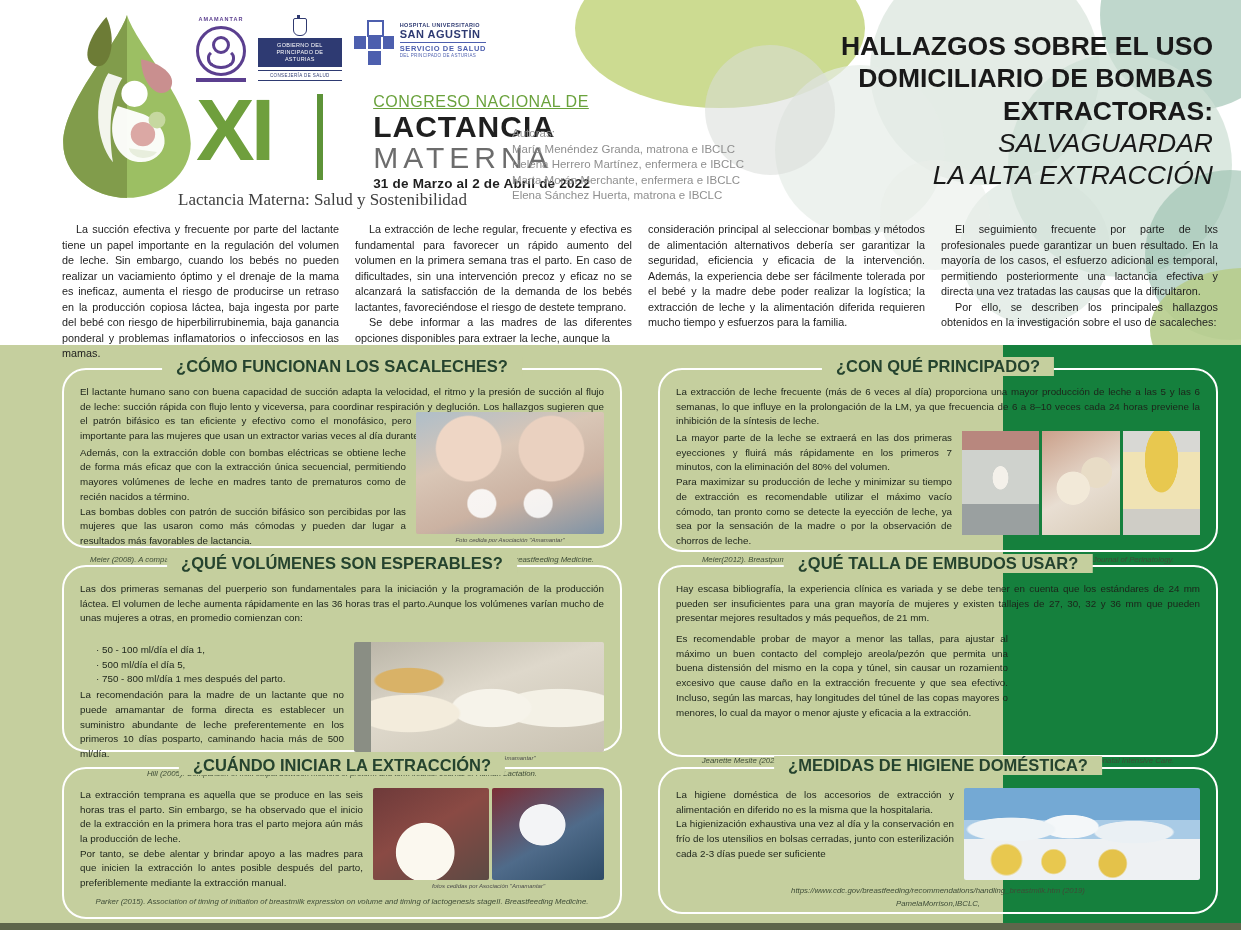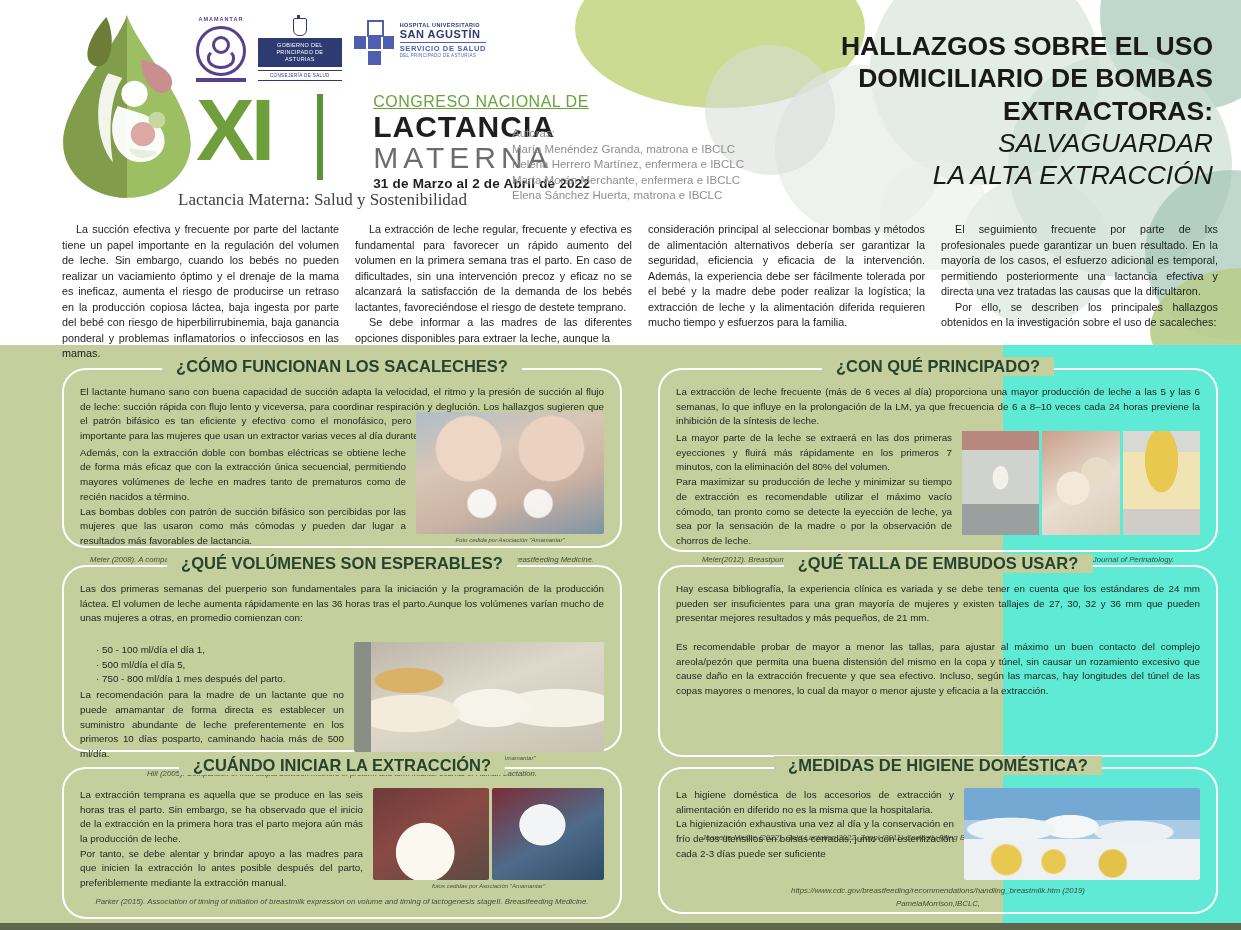--- a/index.html
+++ b/index.html
@@ -1,17 +1,17 @@
 <!DOCTYPE html>
 <html><head>
 <meta charset="utf-8">
 <style>
   html,body{margin:0;padding:0;}
   body{font-family:"Liberation Sans",sans-serif;background:#888;}
-  .poster{position:relative;width:1241px;height:930px;background:#5eead4;overflow:hidden;margin:0 auto;}
+  .poster{position:relative;width:1241px;height:930px;background:#15803d;overflow:hidden;margin:0 auto;}
 
   
   .header{position:absolute;left:0;top:0;width:1241px;height:345px;background:#fff;}
   .deco-svg{position:absolute;left:0;top:0;width:1241px;height:345px;z-index:1;}
 
   .drop-logo{position:absolute;left:52px;top:6px;width:150px;height:200px;z-index:2;}
 
   .org-logos{position:absolute;left:196px;top:16px;width:290px;height:90px;z-index:2;display:flex;align-items:flex-start;gap:12px;}
   .ama{width:56px;text-align:center;}
   .ama-circle{width:44px;height:44px;margin:4px auto 0;border:3px solid #5b3f8f;border-radius:50%;position:relative;}
@@ -288,21 +288,21 @@
           </div>
         </div>
         <div class="ref">Hill (2005). Comparison of milk output between mothers of preterm and term infants. Journal of Human Lactation.</div>
       </div>
     </div>
 
     <div class="qbox" style="left:658px;top:220px;width:556px;height:188px;">
       <div class="qtitle">¿QUÉ TALLA DE EMBUDOS USAR?</div>
       <div class="qbody">
         <p class="jt">Hay escasa bibliografía, la experiencia clínica es variada y se debe tener en cuenta que los estándares de 24 mm pueden ser insuficientes para una gran mayoría de mujeres y existen tallajes de 27, 30, 32 y 36 mm que pueden presentar mejores resultados y más pequeños, de 21 mm.</p>
-        <div class="row" style="margin-top:14px;flex-direction:column;">
+        <div class="row" style="margin-top:6px;">
           <div class="txt">
             <p class="jt">Es recomendable probar de mayor a menor las tallas, para ajustar al máximo un buen contacto del complejo areola/pezón que permita una buena distensión del mismo en la copa y túnel, sin causar un rozamiento excesivo que cause daño en la extracción frecuente y que sea efectivo. Incluso, según las marcas, hay longitudes del túnel de las copas mayores o menores, lo cual da mayor o menor ajuste y eficacia a la extracción.</p>
           </div>
           <div class="fig">
             <div class="photo ph-shields"></div>
           </div>
         </div>
         <div class="ref">Jeanette Mesite (2022). Gold Lactation 2022. Zoppi (2011) Correctly fitting Breast shields: A guide for clinicians. Neonatal Intensive Care.</div>
       </div>
     </div>

